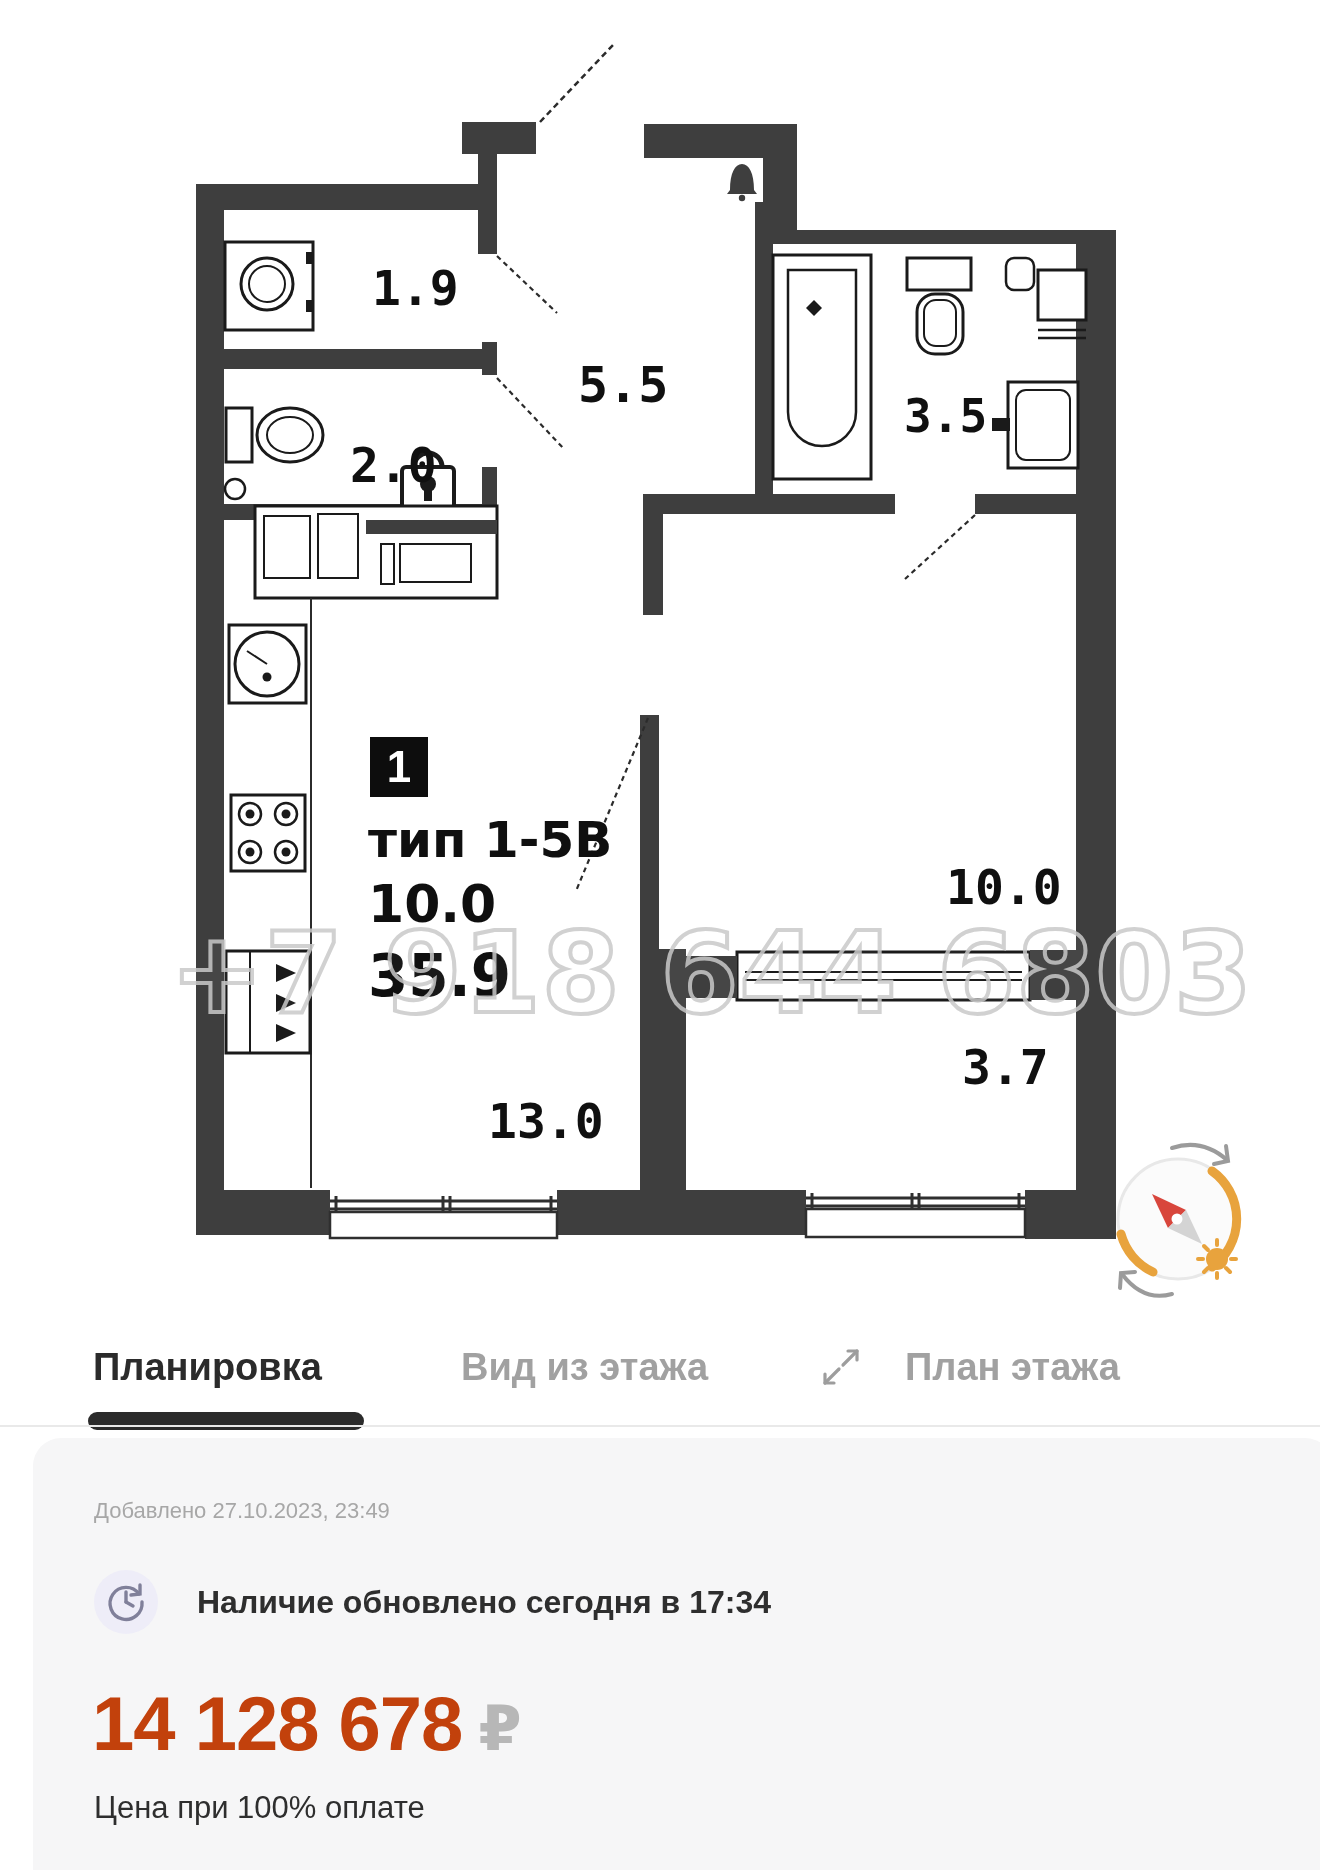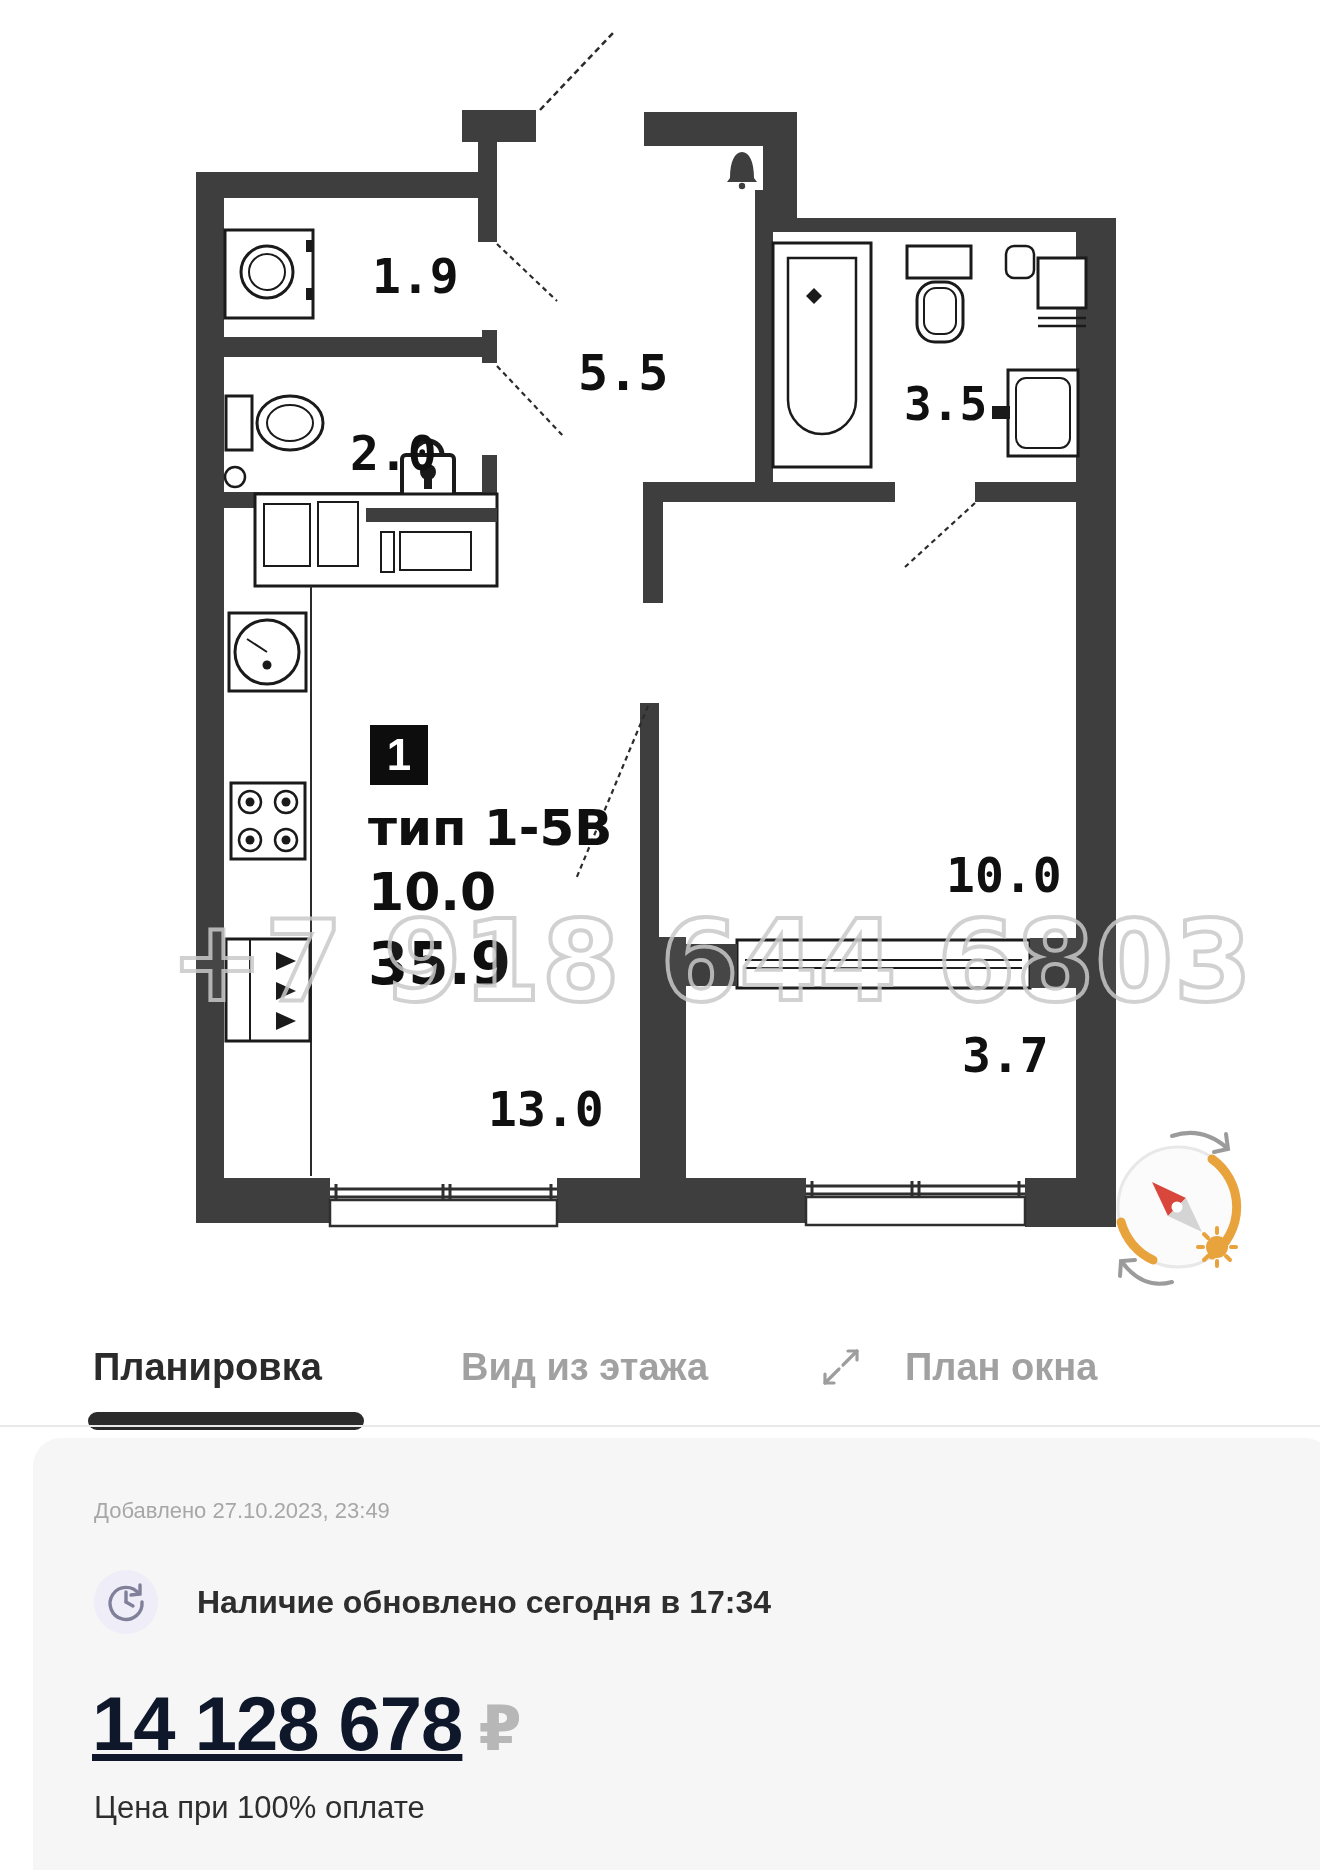--- a/index.html
+++ b/index.html
@@ -1,21 +1,21 @@
 <!DOCTYPE html>
 <html><head>
 <meta charset="utf-8">
 <style>
   html,body{margin:0;padding:0;}
   body{
     width:1320px;height:1870px;position:relative;overflow:hidden;
     background:#ffffff;font-family:"Liberation Sans", sans-serif;
   }
   
-  .plan-wrap{position:absolute;left:0;top:0;width:1120px;height:1300px;text-align:center;}
+  .plan-wrap{position:absolute;left:0;top:12px;width:1120px;height:1300px;text-align:center;}
   .plan-wrap svg{position:absolute;left:0;top:0;}
   .watermark{
     position:absolute;left:170px;top:896px;
     font-family:"DejaVu Sans", sans-serif;font-weight:700;font-size:112px;
     letter-spacing:1px;white-space:nowrap;
     color:rgba(255,255,255,0.05);
     -webkit-text-stroke:4px #c9c9c9;
     opacity:.85;
   }
   .room-label{font-family:"DejaVu Sans Mono", monospace;font-weight:700;fill:#101010;}
@@ -30,21 +30,21 @@
   
   .card{
     position:absolute;left:33px;top:1438px;width:1300px;height:432px;
     background:#f6f6f7;border-radius:28px 28px 0 0;
   }
   .added{position:absolute;left:61px;top:60px;font-size:22px;color:#a7a7a7;font-weight:400;}
   .avail-row{position:absolute;left:61px;top:132px;height:64px;}
   .avail-ic{position:absolute;left:0;top:0;width:64px;height:64px;border-radius:50%;background:#eeedf8;}
   .avail-text{position:absolute;left:103px;top:14px;font-size:32px;font-weight:700;color:#2e2e2e;white-space:nowrap;}
   .price-row{position:absolute;left:59px;top:242px;white-space:nowrap;}
-  .price{font-size:76px;font-weight:800;color:#0f172a;letter-spacing:-1px;text-decoration:underline;}
+  .price{font-size:76px;font-weight:800;color:#c2410c;letter-spacing:-1px;}
   .ruble{font-family:"DejaVu Sans", sans-serif;font-size:62px;font-weight:700;color:#b7b7b7;margin-left:16px;}
   .price-note{position:absolute;left:61px;top:352px;font-size:31px;font-weight:500;color:#2e2e2e;}
 </style>
 </head>
 <body>
 
 <div class="plan-wrap">
   <svg width="1320" height="1300" viewBox="0 0 1320 1300">
 
     <g fill="#3E3E3E" stroke="none" shape-rendering="crispEdges">
@@ -234,21 +234,21 @@
       </g>
     </g>
   </svg>
 
   <div class="watermark">+7 918 644 6803</div>
 </div>
 
 <div class="tabs">
   <div class="tab active" style="left:93px">Планировка</div>
   <div class="tab" style="left:461px">Вид из этажа</div>
-  <div class="tab" style="left:905px">План окна</div>
+  <div class="tab" style="left:905px">План этажа</div>
   <div class="tab-underline"></div>
 </div>
 <svg class="expand-ic" width="46" height="48" viewBox="0 0 46 48">
   <g fill="none" stroke="#9d9d9d" stroke-width="3.2" stroke-linecap="round" stroke-linejoin="round">
     <line x1="25" y1="23" x2="39" y2="9"></line>
     <polyline points="30,9 39,9 39,18"></polyline>
     <line x1="21" y1="27" x2="7" y2="41"></line>
     <polyline points="16,41 7,41 7,32"></polyline>
   </g>
 </svg>

